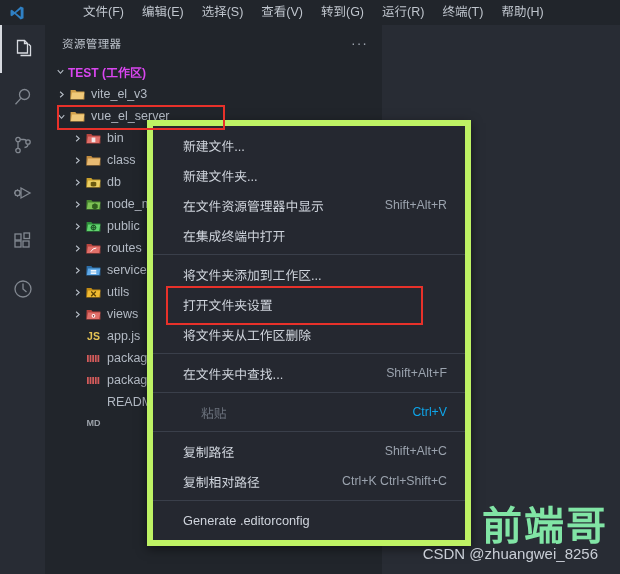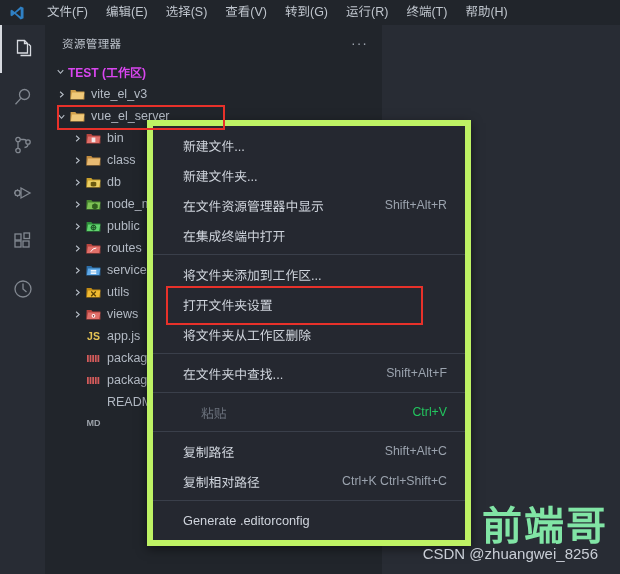--- a/index.html
+++ b/index.html
@@ -17,20 +17,21 @@
   }
 
   
   .titlebar {
     position: absolute; left: 0; top: 0;
     width: 620px; height: 25px;
     background: #21252b;
     display: flex; align-items: center;
     padding-left: 6px;
     z-index: 30;
+    gap: 36px;
   }
   .vscode-logo { width: 22px; height: 18px; display: flex; align-items: center; justify-content: center; }
   .menubar { display: flex; align-items: center; height: 25px; margin-left: 10px; }
   .menubar-item {
     color: #bfc5cd;
     font-size: 12.5px;
     padding: 3px 9px;
     line-height: 17px;
     white-space: nowrap;
     cursor: default;
@@ -135,21 +136,21 @@
     height: 30px;
     display: flex; align-items: center;
     padding: 0 18px 0 30px;
     color: #cfd4dc;
     font-size: 12.8px;
     white-space: nowrap;
   }
   .ctx-item .ctx-label { flex: 1; }
   .ctx-item .ctx-key { color: #9ba3ae; font-size: 12.3px; }
   .ctx-item.disabled { color: #6a707b; margin-left: 18px; }
-  .ctx-item.disabled .ctx-key { color: #22c55e; }
+  .ctx-item.disabled .ctx-key { color: #0ea5e9; }
   .ctx-sep {
     height: 1px; margin: 4px 0;
     background: #3a3f4a;
   }
 
   
   .redbox {
     position: absolute;
     border: 2px solid #e8312a;
     z-index: 40;

